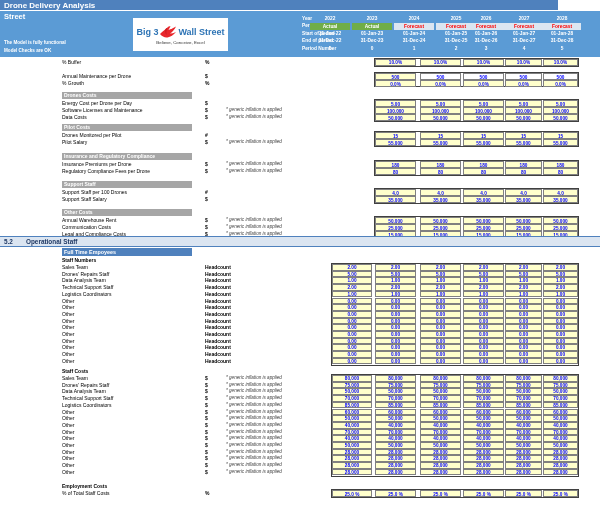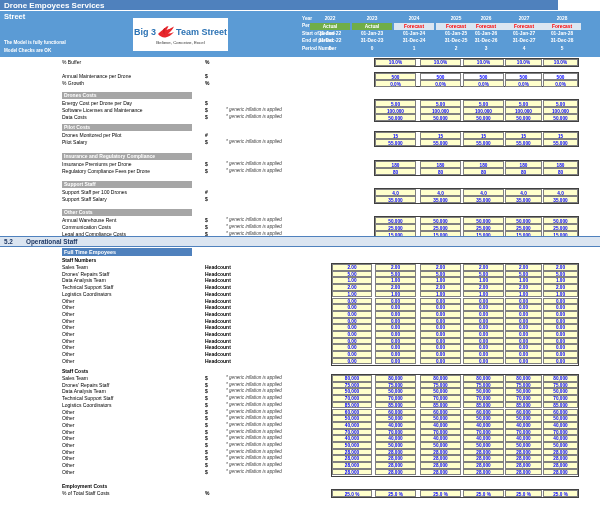--- a/index.html
+++ b/index.html
@@ -133,40 +133,40 @@
     position: absolute;
     border: 1px solid #404040;
     pointer-events: none;
   }
 </style>
 </head>
 <body>
 
 <div id="sheet">
 
-  <div class="title-bar">Drone Empoyees Services</div>
+  <div class="title-bar">Drone Delivery Analysis</div>
   <div class="subtitle-bar">
     <div class="lbl">Street</div>
     <div class="note-line note1">The Model is fully functional</div>
     <div class="note-line note2">Model Checks are OK</div>
   </div>
 
   <div class="logo-box">
     <div class="logo-main">
       <span>Big 3</span>
       <span class="logo-eagle">
         <svg viewBox="0 0 36 28" width="18" height="14">
           <path d="M2 18 C8 12, 12 9, 17 5 C19 3, 21 2, 23 3 C21 6, 20 8, 19 10
                    C24 8, 29 6, 34 3 C31 9, 27 14, 22 17 C26 17, 30 16, 34 14
                    C29 20, 23 24, 17 25 C12 26, 6 23, 2 18 Z" fill="#e8262b"></path>
           <path d="M17 5 C15 9, 14 14, 15 20 C13 17, 12 12, 13 8 Z" fill="#c41a20"></path>
           <circle cx="25" cy="7" r="0.9" fill="#ffffff"></circle>
         </svg>
       </span>
-      <span>Team Street</span>
+      <span>Wall Street</span>
     </div>
     <div class="logo-tag">Believe, Conceive, Excel</div>
   </div>
 
   <div id="hdr-layer">
       <div class="hdr-label" style="top: 16px;">Year</div>
       <div class="hdr-label" style="top: 23px;">Period type</div>
       <div class="hdr-label" style="top: 31px;">Start of period</div>
       <div class="hdr-label" style="top: 38px;">End of period</div>
       <div class="hdr-label" style="top: 46px;">Period Number</div>

